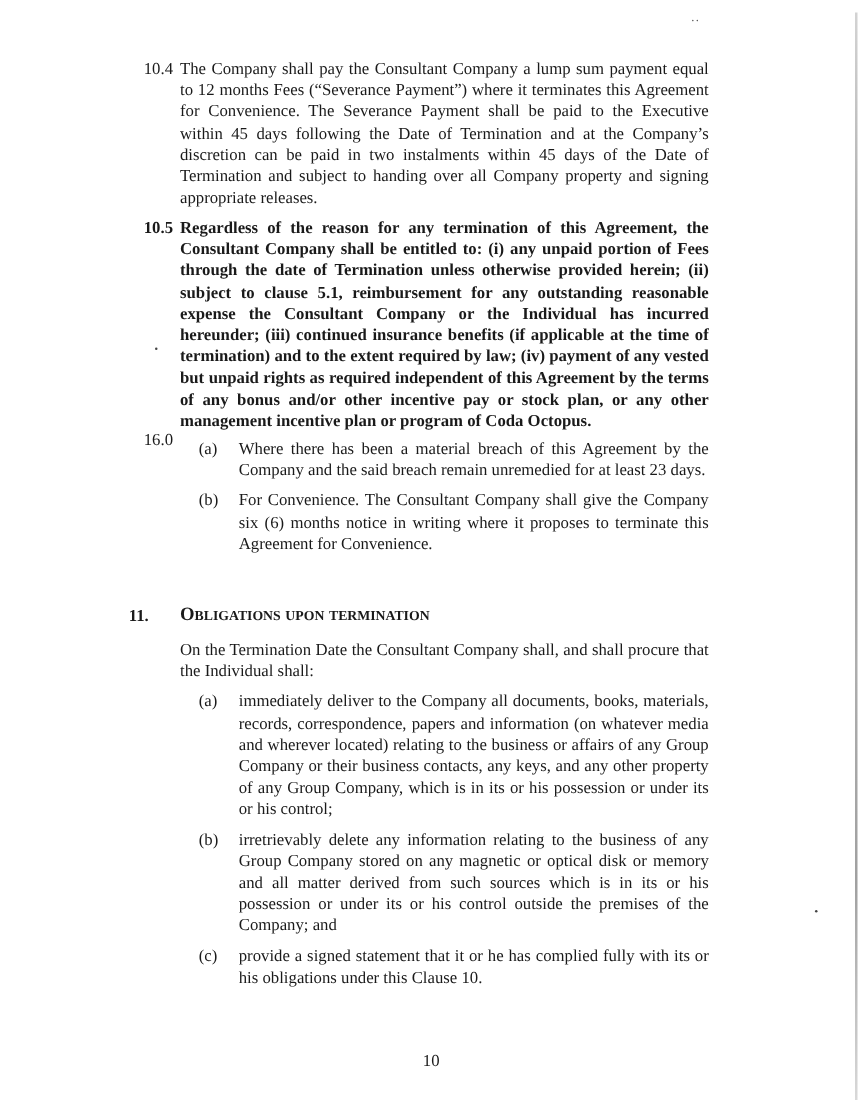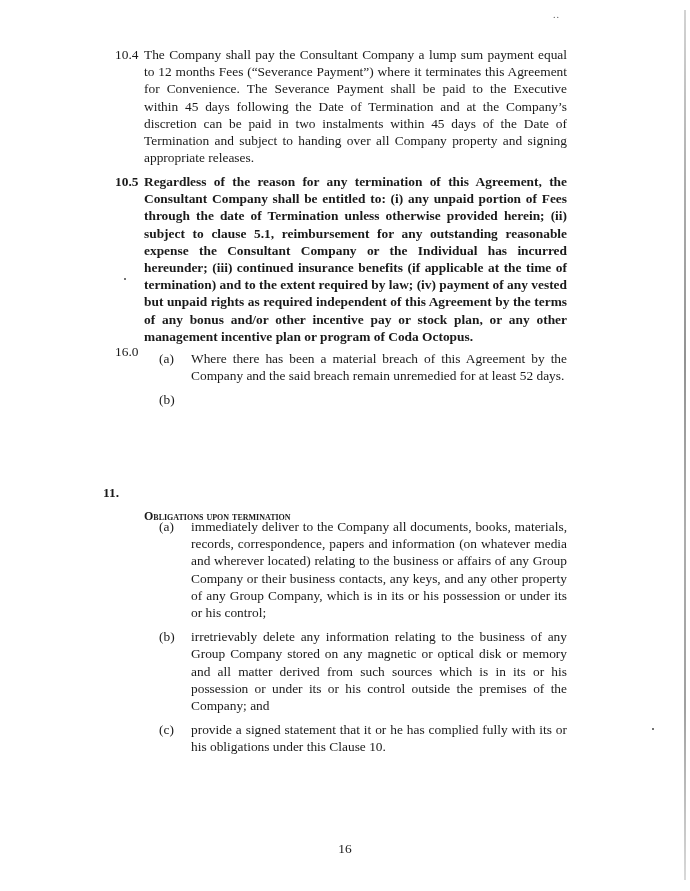--- a/index.html
+++ b/index.html
@@ -19,21 +19,21 @@
     position: absolute; left: 553px; top: 6px; font-size: 10px; color: #555; letter-spacing: 1px;
   }
   .clause { position: absolute; left: 103px; width: 464px; }
   .num { position: absolute; left: 12px; top: 0; width: 40px; }
   .body { margin-left: 41px; width: 423px; text-align: justify; text-align-last: left; }
   .sub { position: relative; margin-left: 41px; margin-top: 7px; }
   .sub .label { position: absolute; left: 15px; top: 0; }
   .sub .text { margin-left: 47px; width: 376px; text-align: justify; text-align-last: left; }
   .heading { position: absolute; left: 103px; top: 484px; width: 464px; font-weight: bold; }
   .heading .hnum { position: absolute; left: 0; top: 0; }
-  .heading .htitle { position: absolute; left: 41px; top: 0; font-variant: small-caps; font-size: 12px; margin-top: 24px; }
+  .heading .htitle { position: absolute; left: 41px; top: 0; font-variant: small-caps; font-size: 15px; }
   .page-number { position: absolute; left: 0; width: 690px; top: 840px; text-align: center; }
   .speck { position: absolute; width: 2px; height: 2px; background: #444; border-radius: 1px; }
 </style>
 </head>
 <body>
 
 <div class="page">
   <div class="scan-line"></div>
   <div class="top-dots">..</div>
 
@@ -45,43 +45,45 @@
   <div class="clause" style="top:173px;font-weight:bold;">
     <div class="num">10.5</div>
     <div class="body">Regardless of the reason for any termination of this Agreement, the Consultant Company shall be entitled to: (i) any unpaid portion of Fees through the date of Termination unless otherwise provided herein; (ii) subject to clause 5.1, reimbursement for any outstanding reasonable expense the Consultant Company or the Individual has incurred hereunder; (iii) continued insurance benefits (if applicable at the time of termination) and to the extent required by law; (iv) payment of any vested but unpaid rights as required independent of this Agreement by the terms of any bonus and/or other incentive pay or stock plan, or any other management incentive plan or program of Coda Octopus.</div>
   </div>
   <div class="speck" style="left:124px; top:278px;"></div>
 
   <div class="clause" style="top:343px;">
     <div class="num">16.0</div>
     <div class="sub">
       <div class="label">(a)</div>
-      <div class="text">Where there has been a material breach of this Agreement by the Company and the said breach remain unremedied for at least 52 days.</div>
+      <div class="text">Where there has been a material breach of this Agreement by the Company and the said breach remain unremedied for at least 23 days.</div>
     </div>
     <div class="sub">
       <div class="label">(b)</div>
+      <div class="text">For Convenience. The Consultant Company shall give the Company six (6) months notice in writing where it proposes to terminate this Agreement for Convenience.</div>
     </div>
   </div>
 
   <div class="heading">
     <span class="hnum">11.</span>
     <span class="htitle">Obligations upon termination</span>
   </div>
 
   <div class="clause" style="top:511px;">
+    <div class="body">On the Termination Date the Consultant Company shall, and shall procure that the Individual shall:</div>
     <div class="sub">
       <div class="label">(a)</div>
       <div class="text">immediately deliver to the Company all documents, books, materials, records, correspondence, papers and information (on whatever media and wherever located) relating to the business or affairs of any Group Company or their business contacts, any keys, and any other property of any Group Company, which is in its or his possession or under its or his control;</div>
     </div>
     <div class="sub">
       <div class="label">(b)</div>
       <div class="text">irretrievably delete any information relating to the business of any Group Company stored on any magnetic or optical disk or memory and all matter derived from such sources which is in its or his possession or under its or his control outside the premises of the Company; and</div>
     </div>
     <div class="sub">
       <div class="label">(c)</div>
       <div class="text">provide a signed statement that it or he has complied fully with its or his obligations under this Clause 10.</div>
     </div>
   </div>
 
   <div class="speck" style="left:652px; top:728px;"></div>
 
-  <div class="page-number">16</div>
+  <div class="page-number">10</div>
 </div>
 
 </body></html>

